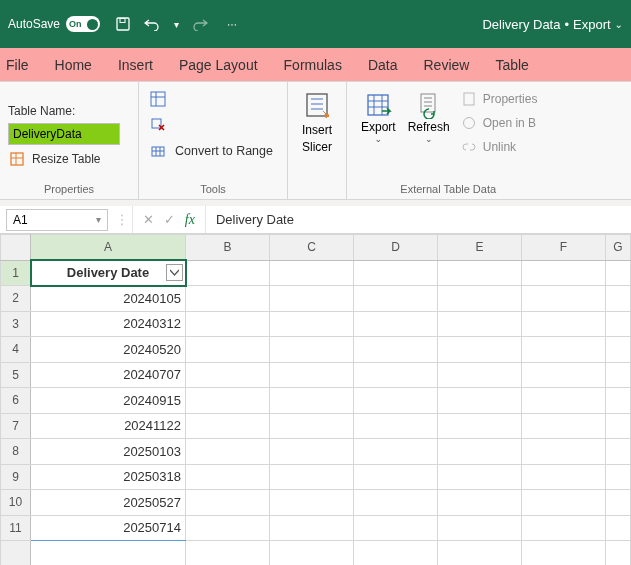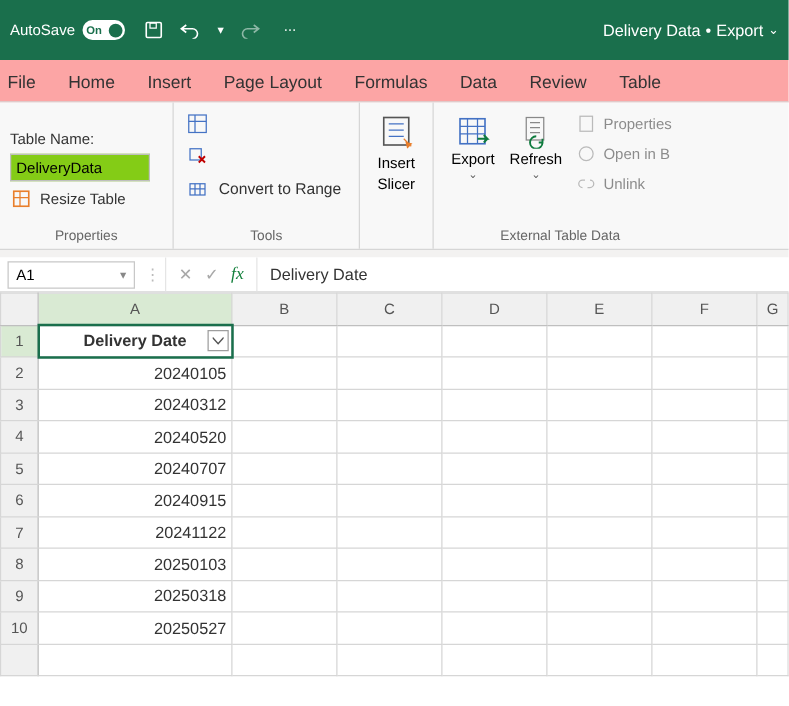--- a/index.html
+++ b/index.html
@@ -370,20 +370,30 @@
   <tr>
           <th class="rowh">10</th>
           <td class="cell">20250527</td>
           <td></td>
           <td></td>
           <td></td>
           <td></td>
           <td></td>
           <td></td>
         </tr>
+  <tr class="table-border-bottom">
+          <th class="rowh">11</th>
+          <td class="cell">20250714</td>
+          <td></td>
+          <td></td>
+          <td></td>
+          <td></td>
+          <td></td>
+          <td></td>
+        </tr>
   <tr>
           <th class="rowh" style="height:13px;"></th>
           <td></td>
           <td></td>
           <td></td>
           <td></td>
           <td></td>
           <td></td>
           <td></td>
         </tr>

